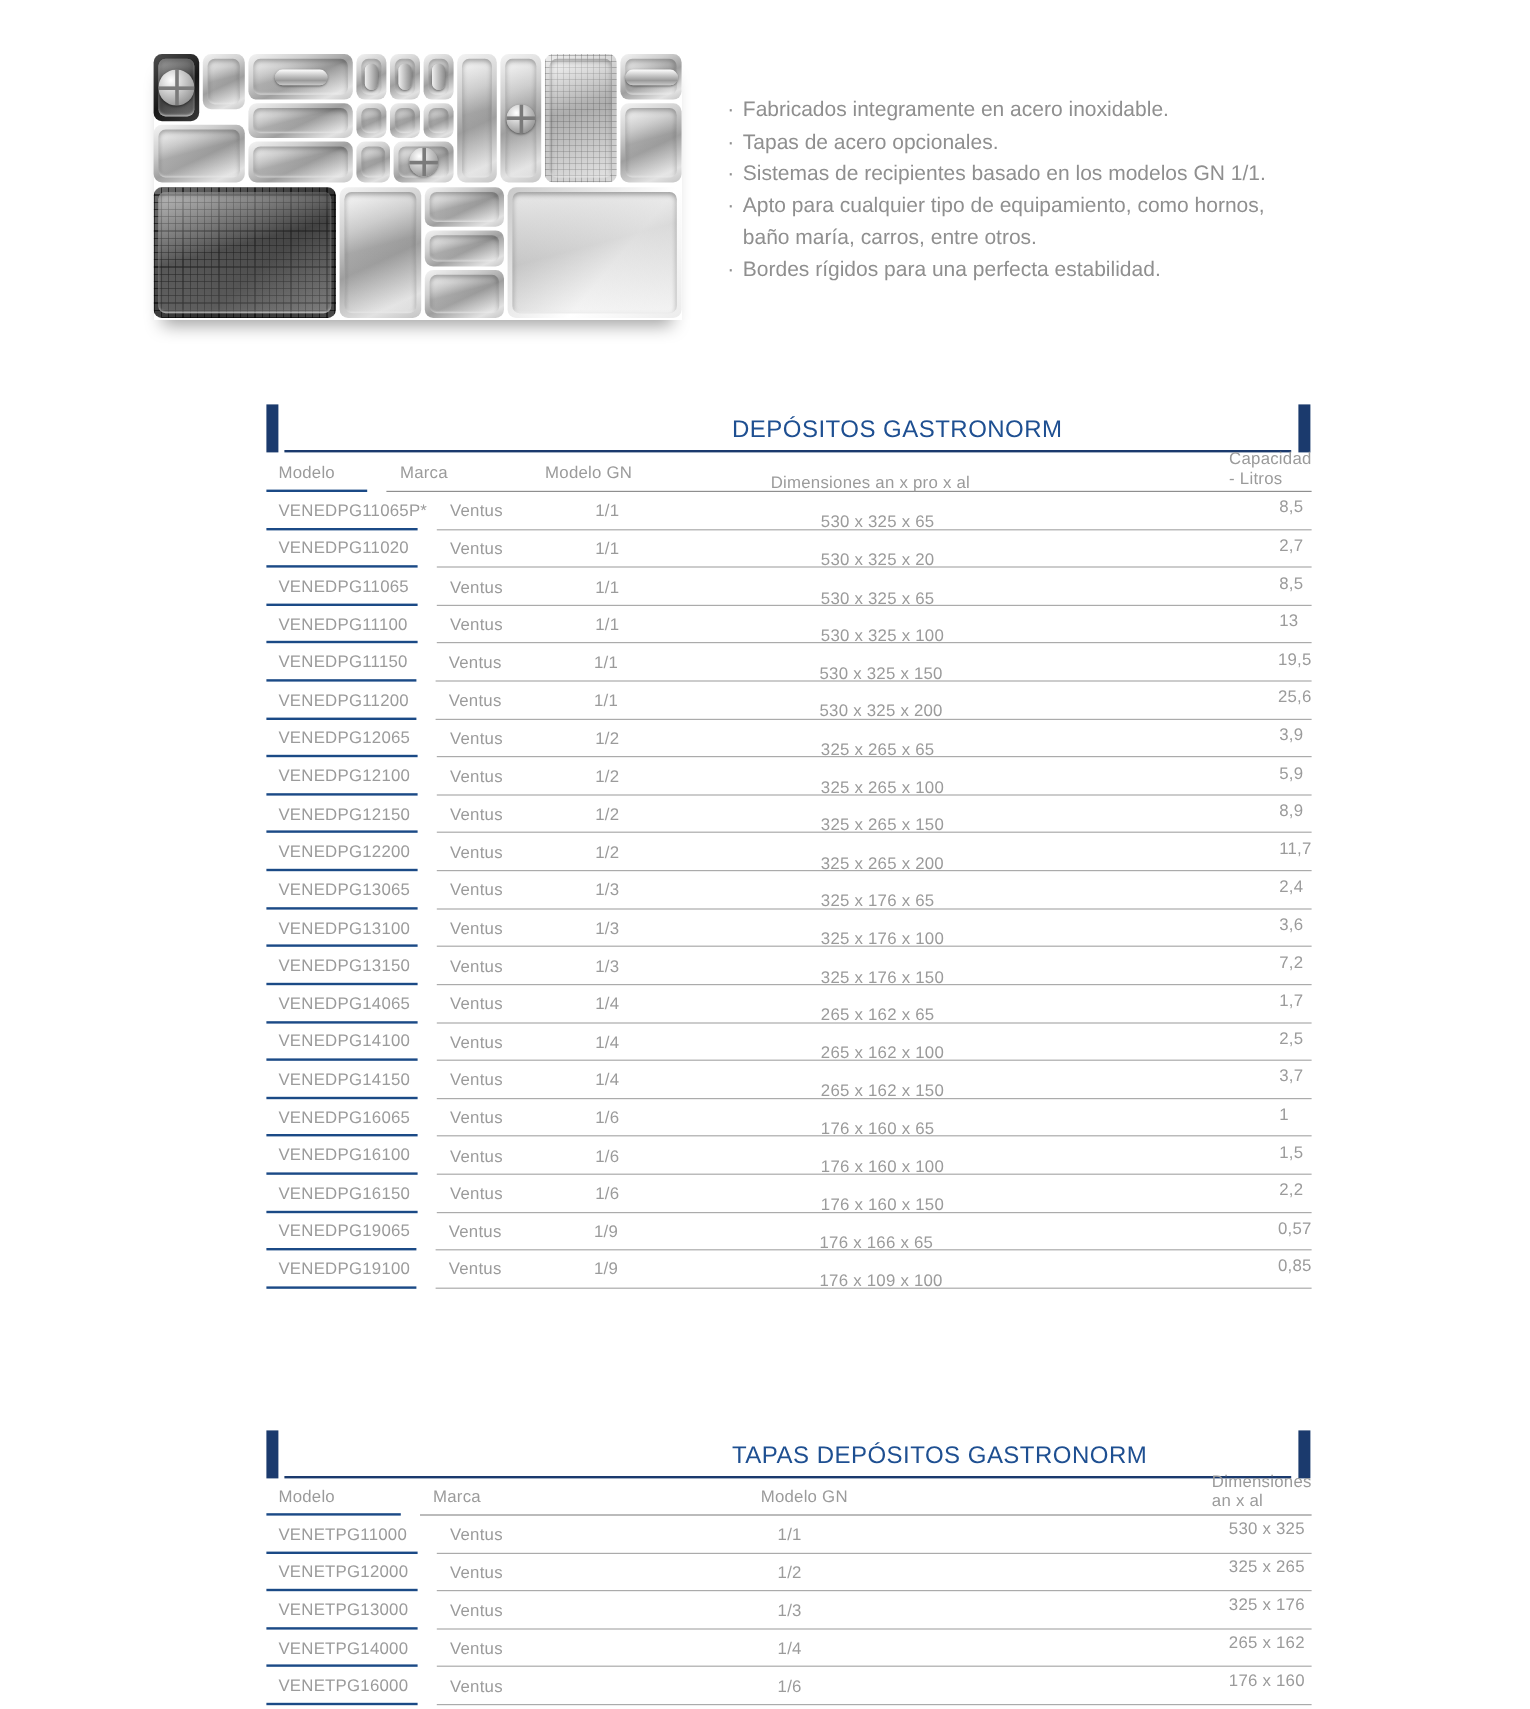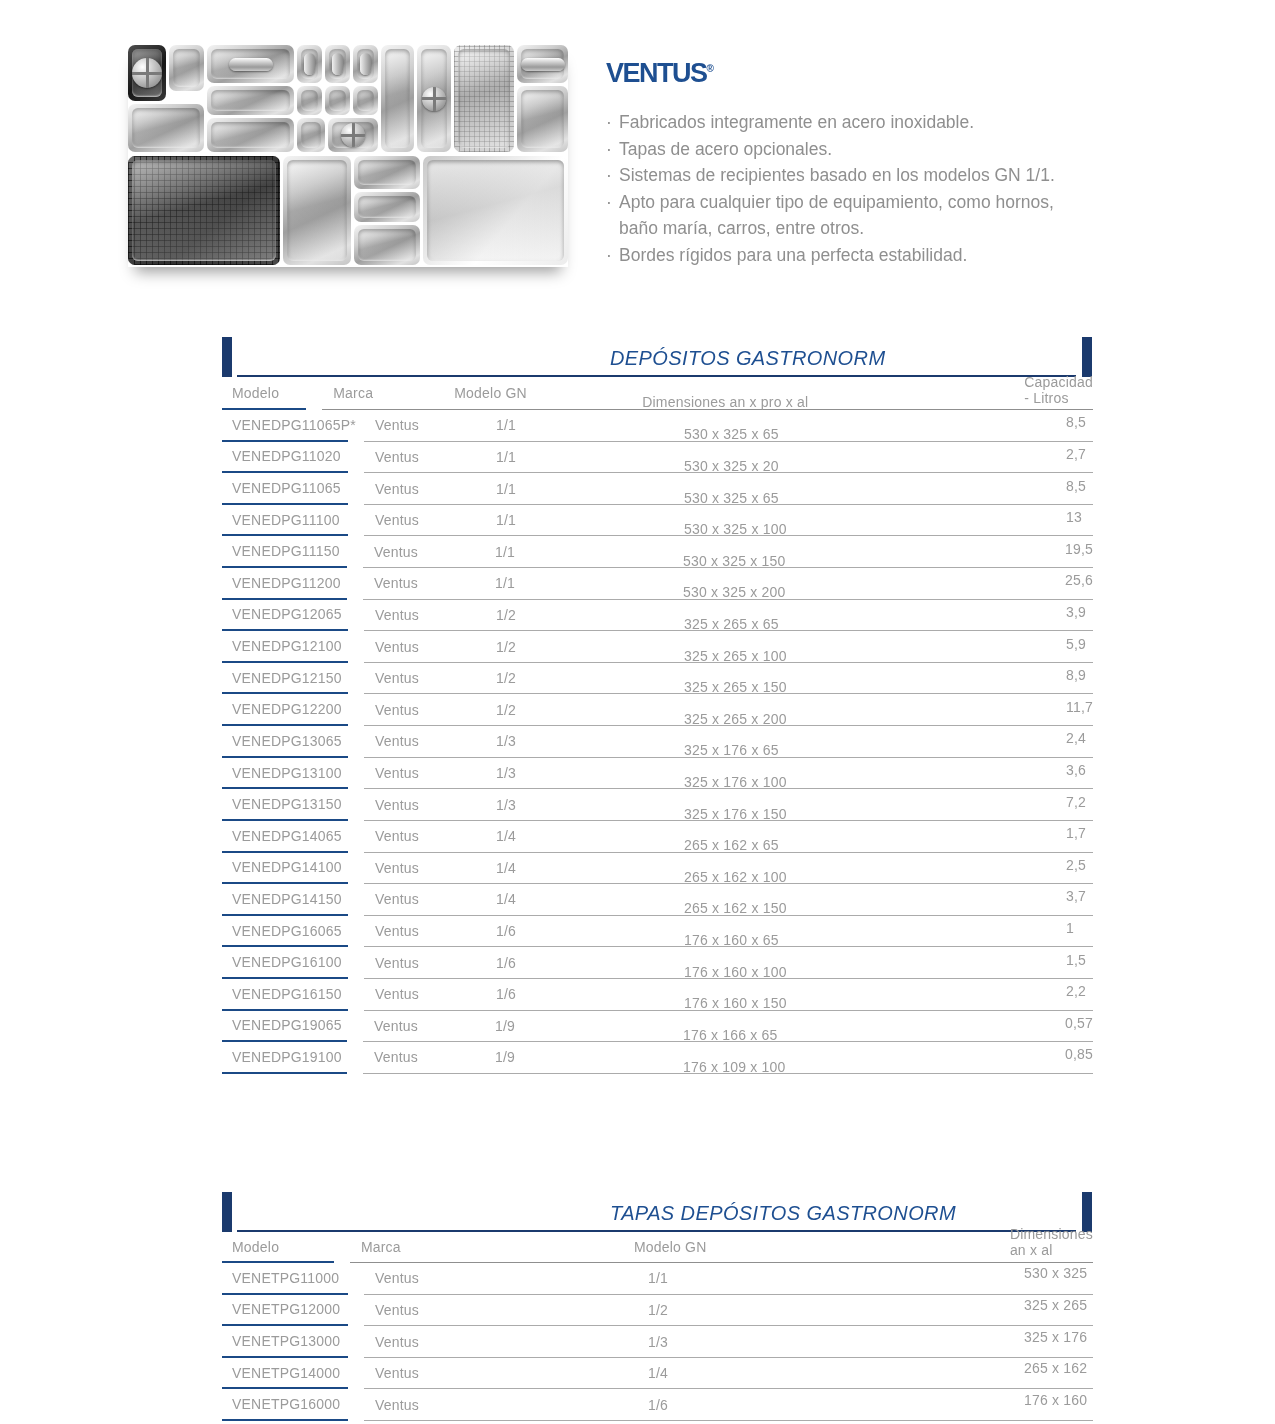--- a/index.html
+++ b/index.html
@@ -44,21 +44,21 @@
   .brand sup{font-size:10px;letter-spacing:0;vertical-align:super;}
   .features{list-style:none;margin:20px 0 0 0;padding:0;
             color:var(--feature-text-gray,#8f8f8f);font-size:17.5px;line-height:26.5px;font-weight:300;}
   .features li{display:flex;}
   .features .dot{width:13px;flex:0 0 13px;}
   .features .ftxt{flex:1;}
 
   
   .tbl{position:absolute;left:222px;width:871px;color:var(--text-gray,#9b9b9b);}
   #t1{top:337px;} #t2{top:1192px;}
-  .tbl-head{position:relative;height:40px;font-style:italic;}
+  .tbl-head{position:relative;height:40px;}
   .bar{position:absolute;top:0;width:10px;height:40px;background:var(--navy,#1b3a6d);}
   .bar.l{left:0;} .bar.r{right:1px;}
   .rule{position:absolute;left:15px;right:17px;bottom:0;height:2px;background:var(--navy,#1b3a6d);}
   .tbl-title{position:absolute;left:388px;bottom:7px;margin:0;font-size:20px;font-weight:normal;
              color:var(--brand-blue,#1e4f91);letter-spacing:.4px;white-space:nowrap;}
   .row{display:flex;height:31.62px;align-items:center;font-size:14px;letter-spacing:.2px;}
   .thead .row{height:33px;}
   #t2 .thead .row{height:31px;}
   .cell-modelo{width:126px;height:100%;display:flex;align-items:center;padding-left:10px;box-sizing:border-box;
                border-bottom:2px solid var(--model-underline-blue,#1b4a86);}
@@ -115,21 +115,20 @@
     <div class="pan" style="left:389px;top:41px;width:51px;height:66px;"></div>
     <div class="pan darkmesh" style="left:0;top:111px;width:152px;height:109px;"></div>
     <div class="pan" style="left:155px;top:111px;width:68px;height:109px;"></div>
     <div class="pan" style="left:226px;top:111px;width:66px;height:33px;"></div>
     <div class="pan" style="left:226px;top:147px;width:66px;height:30px;"></div>
     <div class="pan" style="left:226px;top:180px;width:66px;height:40px;"></div>
     <div class="pan bright" style="left:295px;top:111px;width:145px;height:109px;"></div>
   </div>
 
   <div class="intro">
-    <div class="brand"><span>VENTUS</span><sup>®</sup></div>
     <ul class="features">
       <li>
           <span class="dot">·</span>
           <span class="ftxt">Fabricados integramente en acero inoxidable.</span>
         </li>
       <li>
           <span class="dot">·</span>
           <span class="ftxt">Tapas de acero opcionales.</span>
         </li>
       <li>

